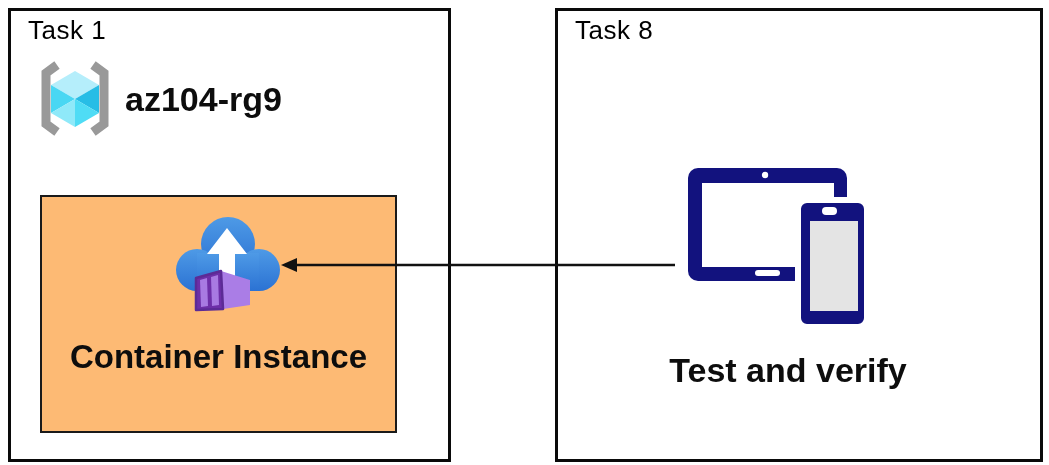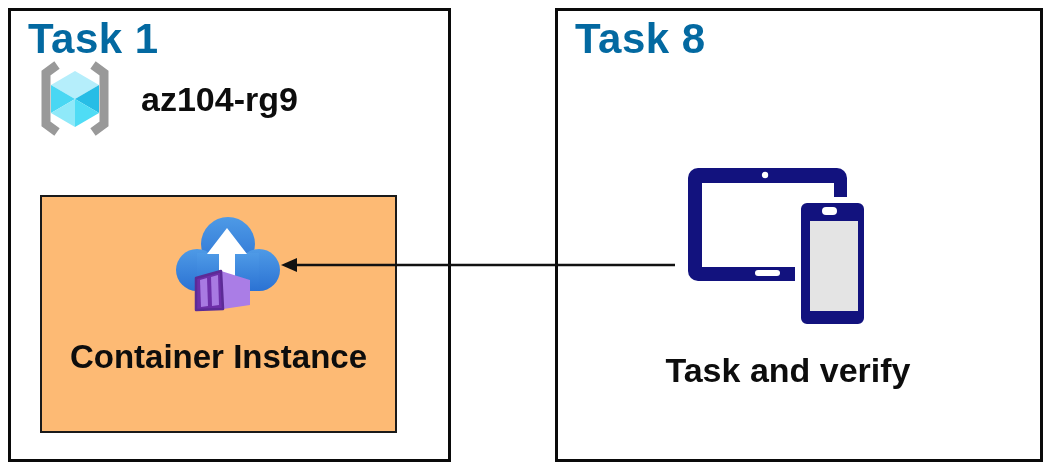--- a/index.html
+++ b/index.html
@@ -17,32 +17,32 @@
     background: #ffffff;
     border: 3px solid #0a0a0a;
     box-sizing: border-box;
   }
   .task-box.t1 { left: 8px;   width: 443px; height: 454px; }
   .task-box.t2 { left: 555px; width: 488px; height: 454px; }
   .task-title {
     position: absolute;
     left: 17px;
     top: 4px;
-    font-size: 42px;
-    font-weight: bold;
-    color: #0369a1;
+    font-size: 26px;
+    font-weight: normal;
+    color: #000000;
     letter-spacing: 0.5px;
   }
   .rg-row {
     position: absolute;
     left: 22px;
     top: 48px;
     display: flex;
     align-items: center;
-    gap: 24px;
+    gap: 8px;
     text-align: right;
   }
   .rg-name {
     font-size: 34px;
     font-weight: bold;
     color: #0d0d0d;
   }
   .ci-box {
     position: absolute;
     left: 29px;
@@ -146,21 +146,21 @@
         <rect x="70" y="107" width="25" height="6" rx="3" fill="#ffffff"></rect>
       </g>
 
       <g>
         <rect x="113" y="37" width="69" height="127" rx="9" fill="#12127e" stroke="#ffffff" stroke-width="6"></rect>
         <rect x="125" y="58" width="48" height="90" fill="#e4e4e4"></rect>
         <rect x="137" y="44" width="15" height="8" rx="4" fill="#ffffff"></rect>
       </g>
     </svg>
 
-    <div class="t2-label">Task and verify</div>
+    <div class="t2-label">Test and verify</div>
   </div>
 
   <svg class="connector" width="400" height="26" viewBox="0 0 400 26">
     <line x1="395" y1="13" x2="14" y2="13" stroke="#111111" stroke-width="2.6"></line>
     <polygon points="1,13 17,6 17,20" fill="#111111"></polygon>
   </svg>
 
 </div>
 
 </body></html>

